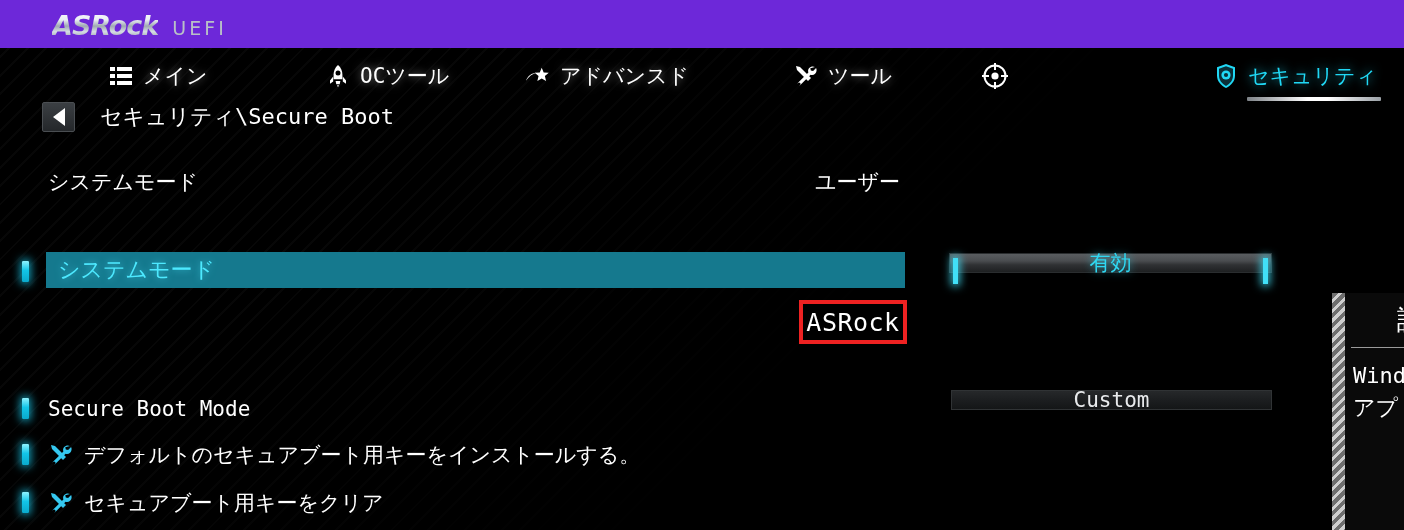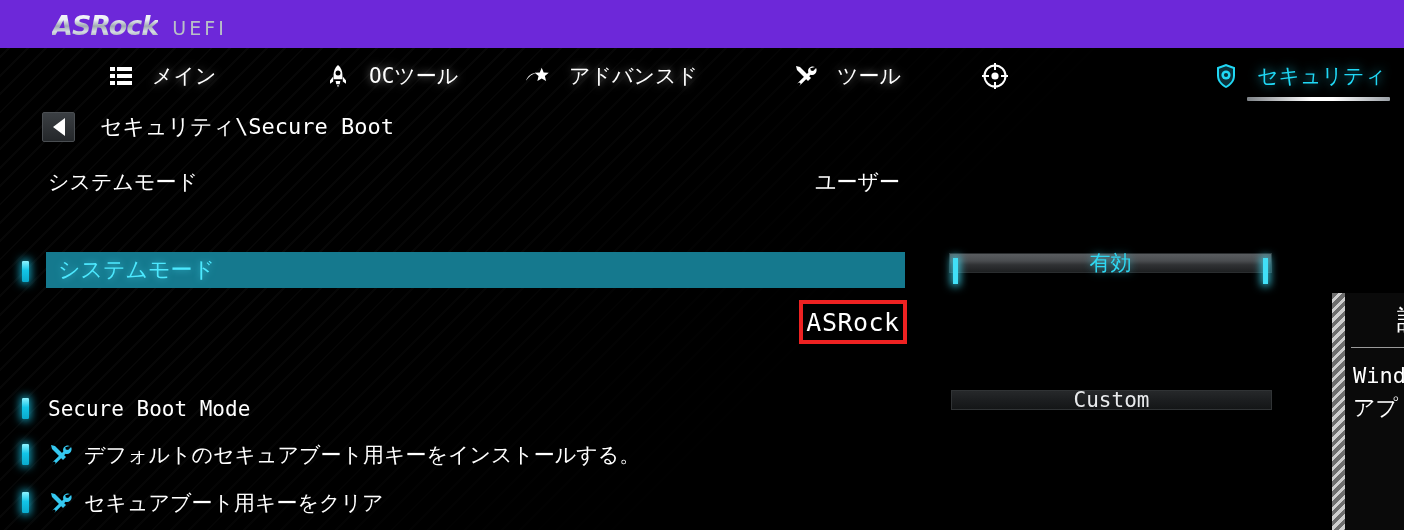--- a/index.html
+++ b/index.html
@@ -36,34 +36,34 @@
   }
   .logo-uefi{
     font-family:"DejaVu Sans", sans-serif;
     font-size:19px; letter-spacing:3px; color:#b9c0c7; font-weight:500;text-align:center;
   }
 
   
   .nav{ position:absolute; left:0; top:48px; width:1404px; height:56px; }
   .nav-item{
     position:absolute; top:0; height:56px;
-    display:flex; align-items:center; gap:18px;
+    display:flex; align-items:center; gap:9px;
     color:#ffffff; font-size:21px; white-space:nowrap;
     text-shadow:0 0 9px rgba(255,255,255,.55);
   }
   .nav-item .ico{ display:flex; align-items:center; justify-content:center; width:26px; height:26px; }
   .nav-item.active{ color:#20d8f5; text-shadow:0 0 11px rgba(32,216,245,.85);align-items:center; }
   .nav-underline{
     position:absolute; left:34px; right:-4px; bottom:3px; height:4px;
     background:linear-gradient(90deg,#7d8287,#ffffff 45%,#ffffff 60%,#9aa0a6);
     border-radius:1px;
   }
 
   
-  .crumb-row{ position:absolute; left:0; top:108px; width:1404px; height:44px; display:flex; align-items:center;padding-left:16px; }
+  .crumb-row{ position:absolute; left:0; top:98px; width:1404px; height:44px; display:flex; align-items:center;padding-left:16px; }
   .back-btn{
     position:absolute; left:42px; top:4px; width:33px; height:30px;
     background:linear-gradient(180deg,#3b3f43,#24272a);
     border:1px solid #4a4e52; border-radius:2px;
     display:flex; align-items:center; justify-content:center;
   }
   .back-btn .tri{
     width:0; height:0;
     border-top:9px solid transparent; border-bottom:9px solid transparent;
     border-right:12px solid #ffffff;

